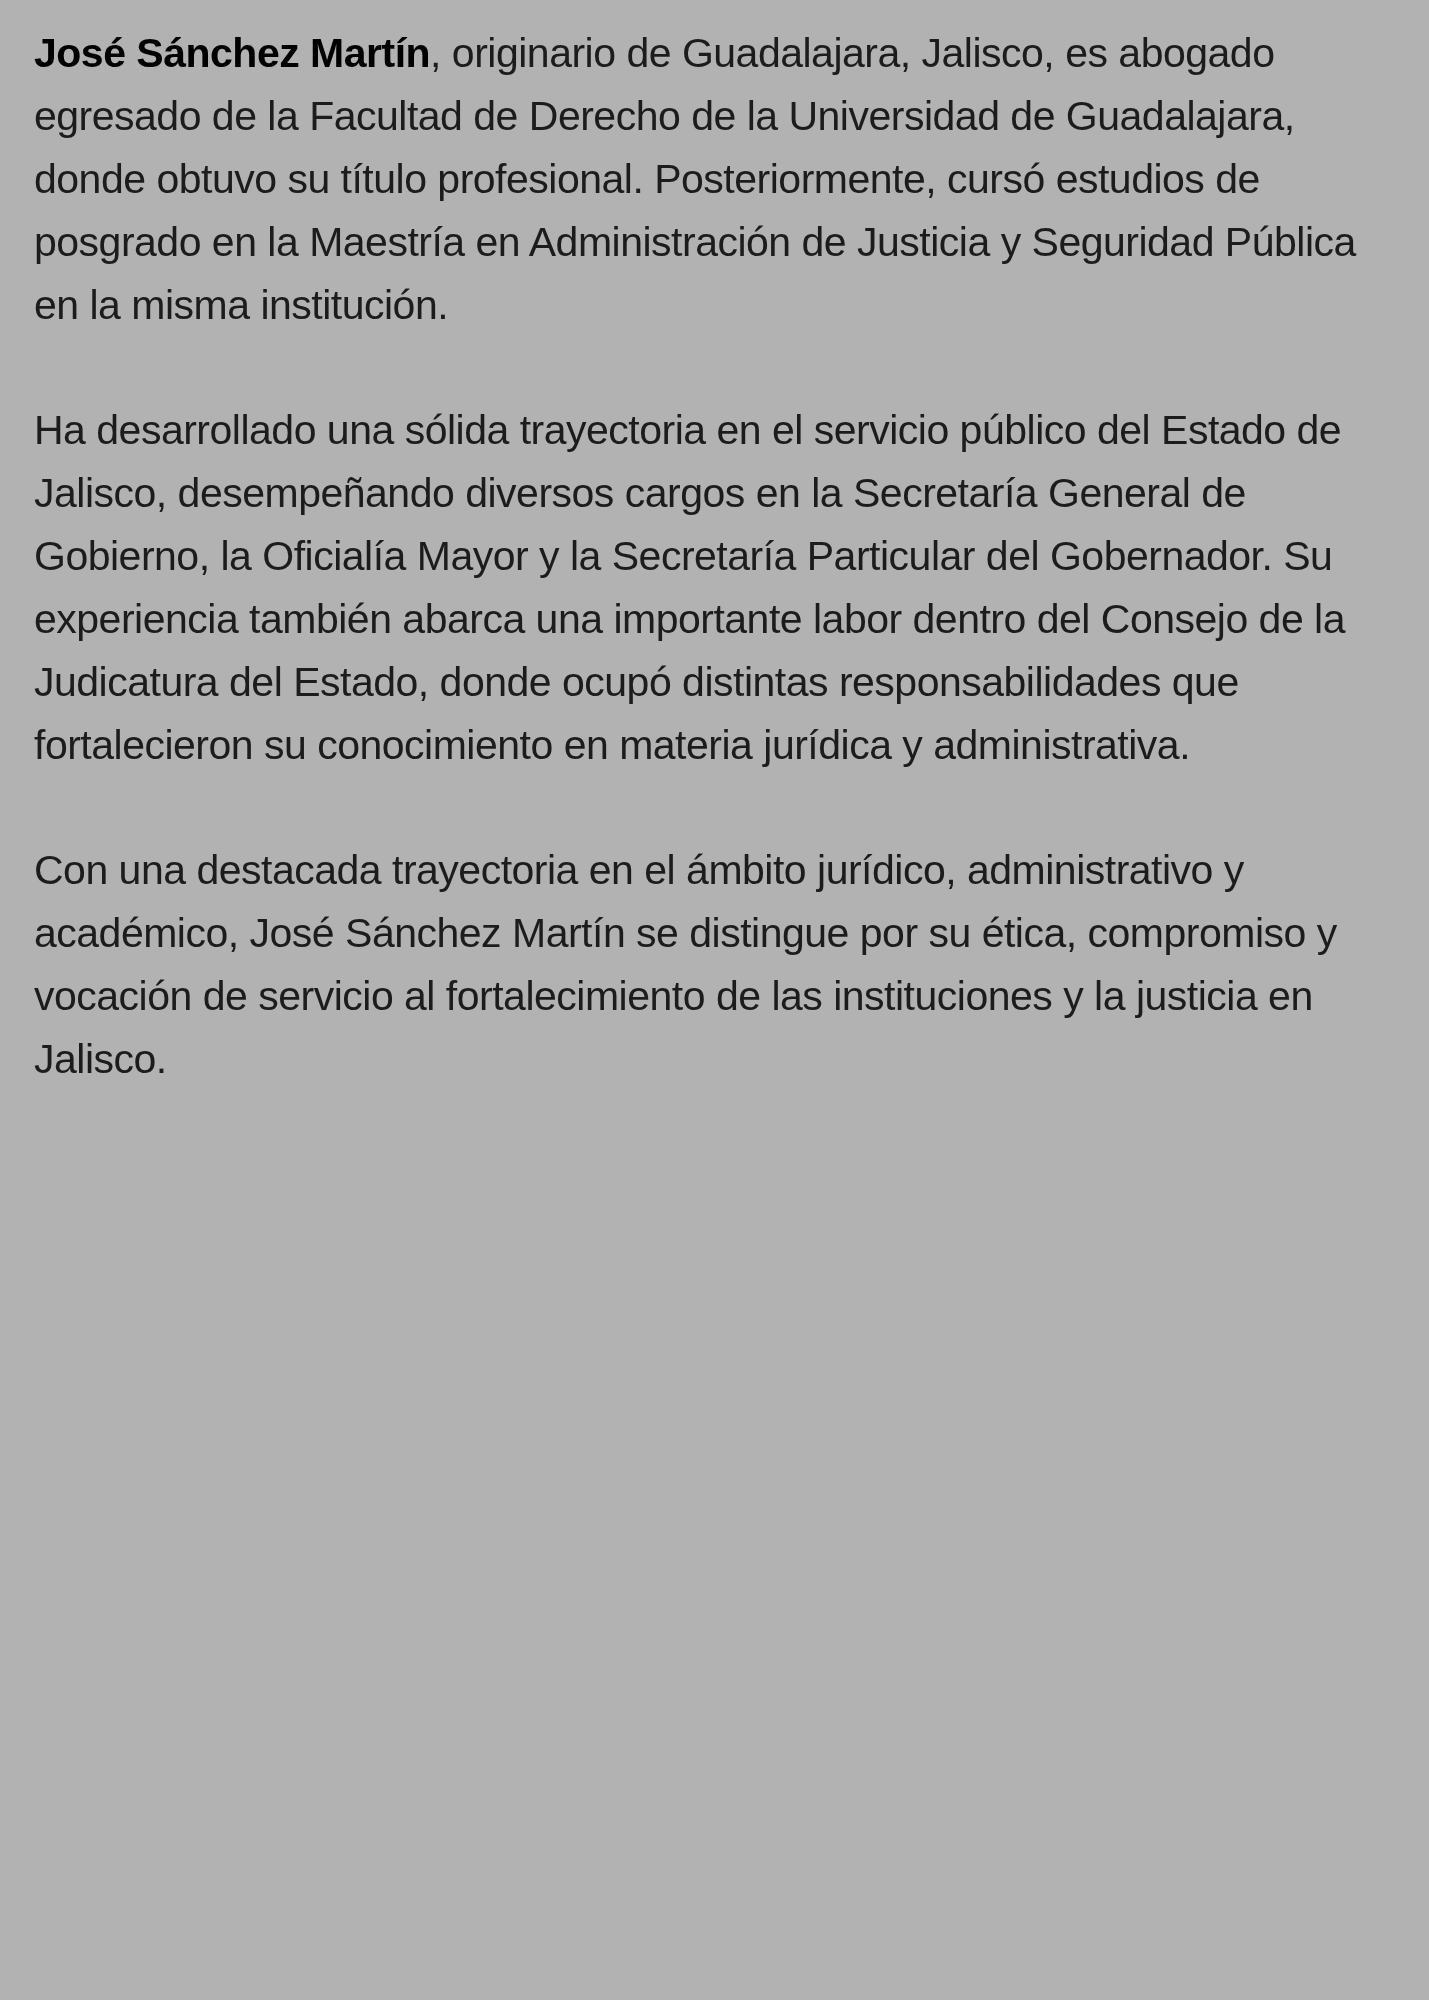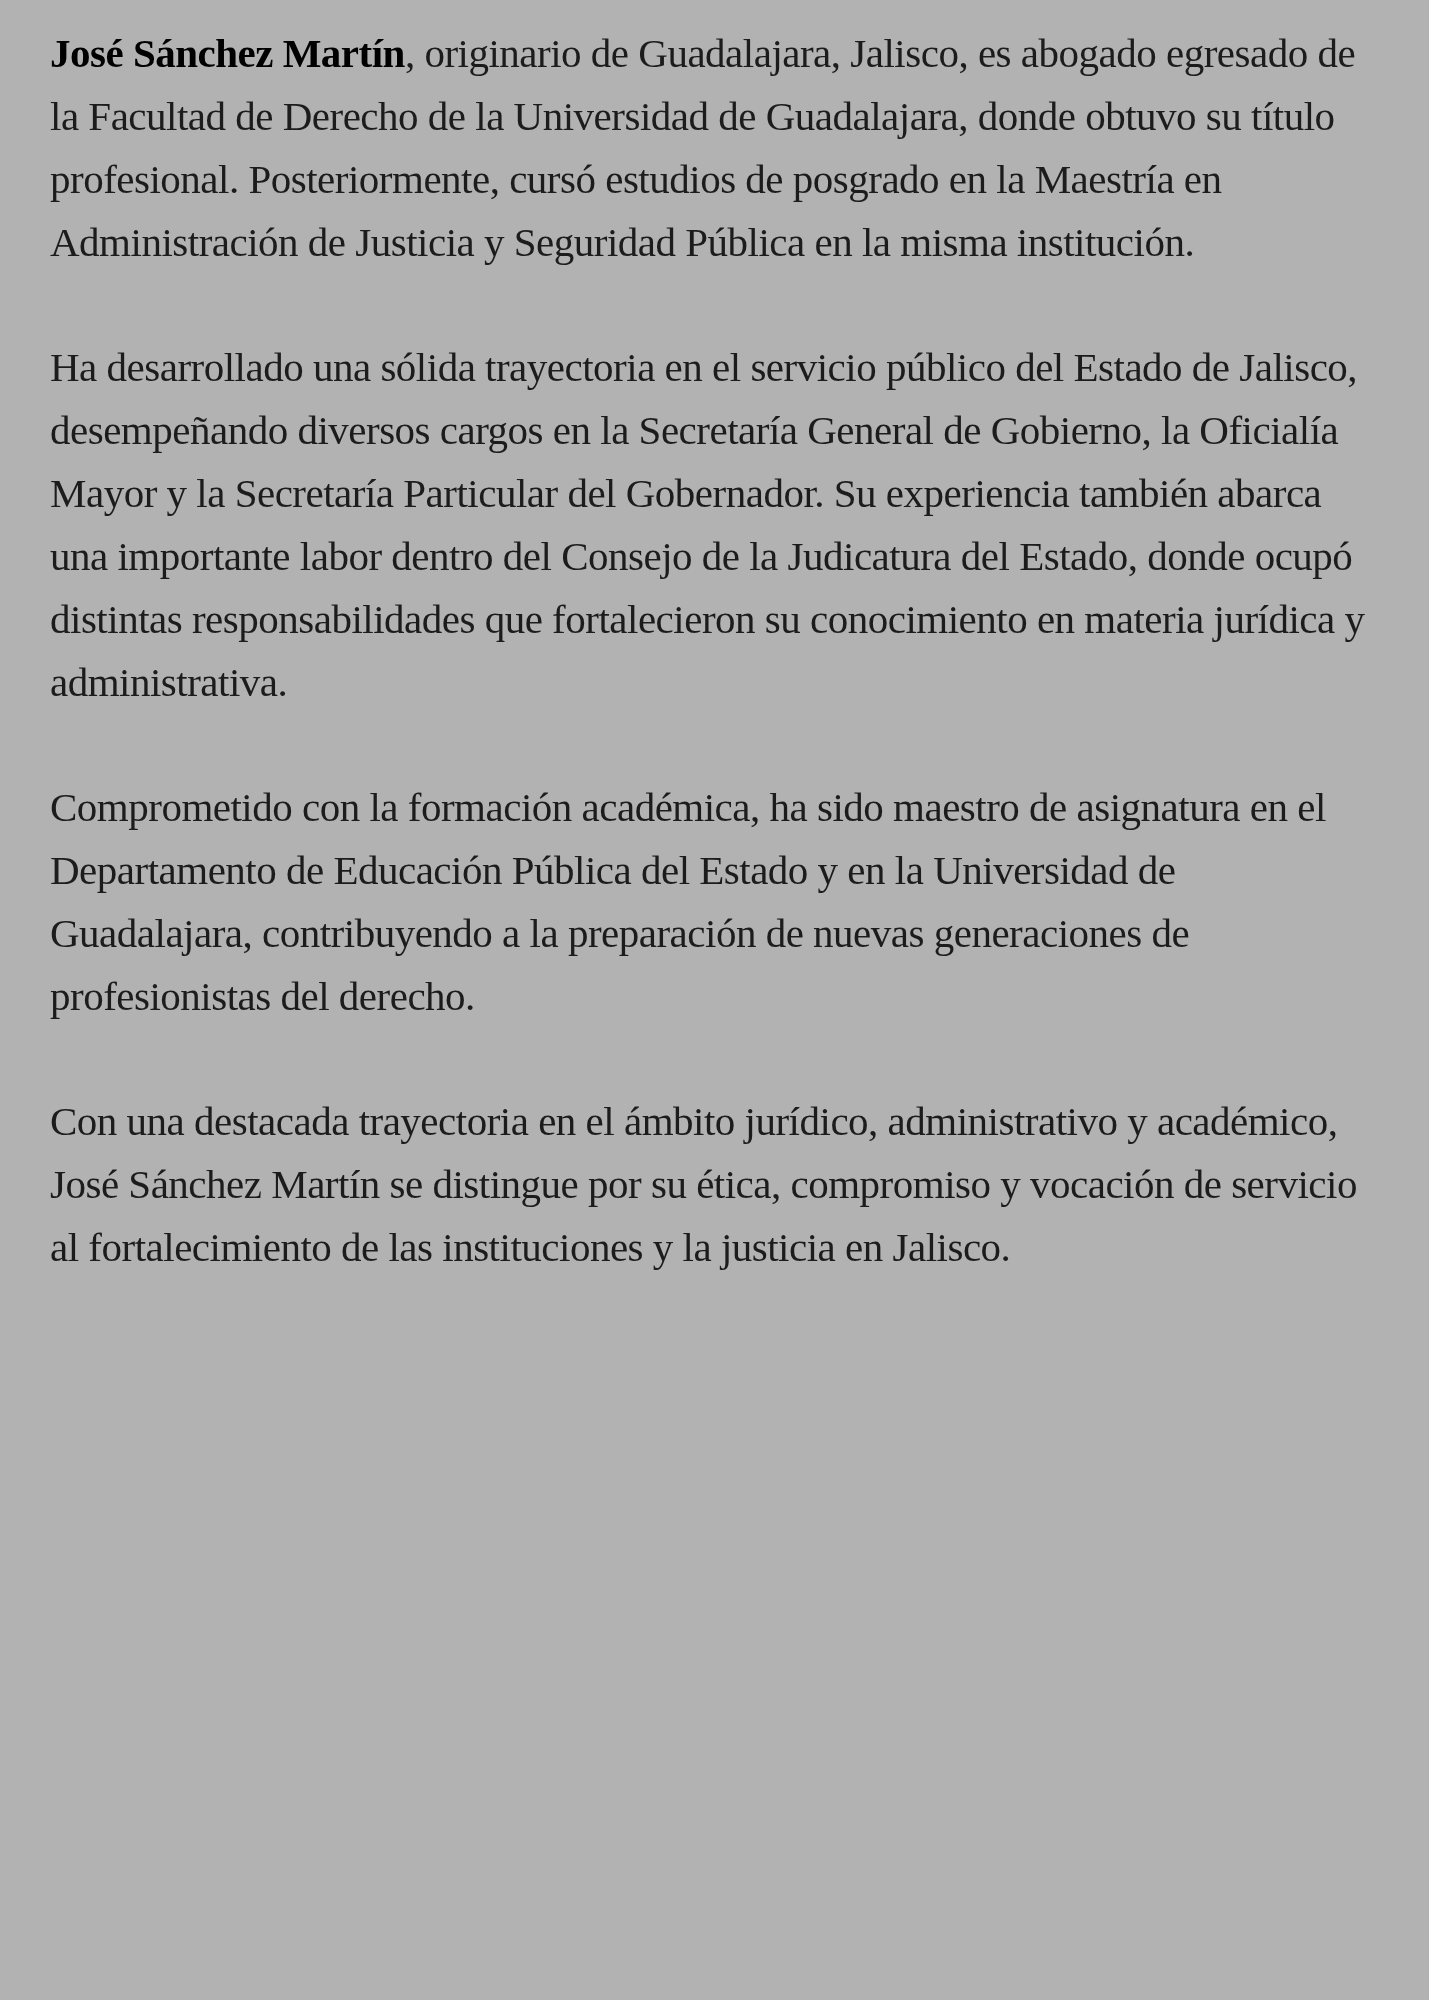--- a/index.html
+++ b/index.html
@@ -10,23 +10,22 @@
     width: 1429px;
     height: 2000px;
     background: #b2b2b2;
     overflow: hidden;
     font-family: "Liberation Sans", "DejaVu Sans", sans-serif;
   }
   .doc {
     box-sizing: border-box;
     width: 1429px;
     height: 2000px;
-    padding: 22px 58px 0 50px;
+    padding: 22px 58px 0 34px;
     background: #b2b2b2;
-    font-family: Liberation Serif, serif;
   }
   .doc p {
     margin: 0 0 62px 0;
     font-size: 41px;
     line-height: 63px;
     letter-spacing: -0.5px;
     color: #1c1c1c;
     text-align: left;
   }
   .doc p:last-child {
@@ -36,15 +35,14 @@
     font-weight: 700;
     color: #000000;
   }
 </style>
 </head>
 <body>
 
 <div class="doc">
   <p><strong>José Sánchez Martín</strong><span>, originario de Guadalajara, Jalisco, es abogado egresado de la Facultad de Derecho de la Universidad de Guadalajara, donde obtuvo su título profesional. Posteriormente, cursó estudios de posgrado en la Maestría en Administración de Justicia y Seguridad Pública en la misma institución.</span></p>
   <p>Ha desarrollado una sólida trayectoria en el servicio público del Estado de Jalisco, desempeñando diversos cargos en la Secretaría General de Gobierno, la Oficialía Mayor y la Secretaría Particular del Gobernador. Su experiencia también abarca una importante labor dentro del Consejo de la Judicatura del Estado, donde ocupó distintas responsabilidades que fortalecieron su conocimiento en materia jurídica y administrativa.</p>
-  <p>Comprometido con la formación académica, ha sido maestro de asignatura en el Departamento de Educación Pública del Estado y en la Universidad de Guadalajara, contribuyendo a la preparación de nuevas generaciones de profesionistas del derecho.</p>
   <p>Con una destacada trayectoria en el ámbito jurídico, administrativo y académico, José Sánchez Martín se distingue por su ética, compromiso y vocación de servicio al fortalecimiento de las instituciones y la justicia en Jalisco.</p>
 </div>
 
 </body></html>

